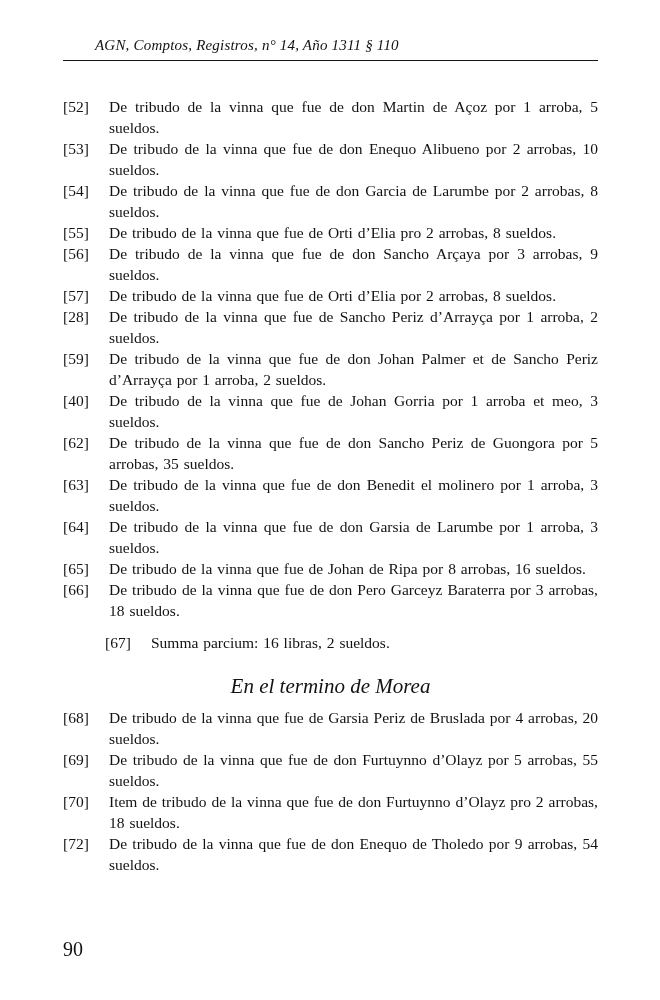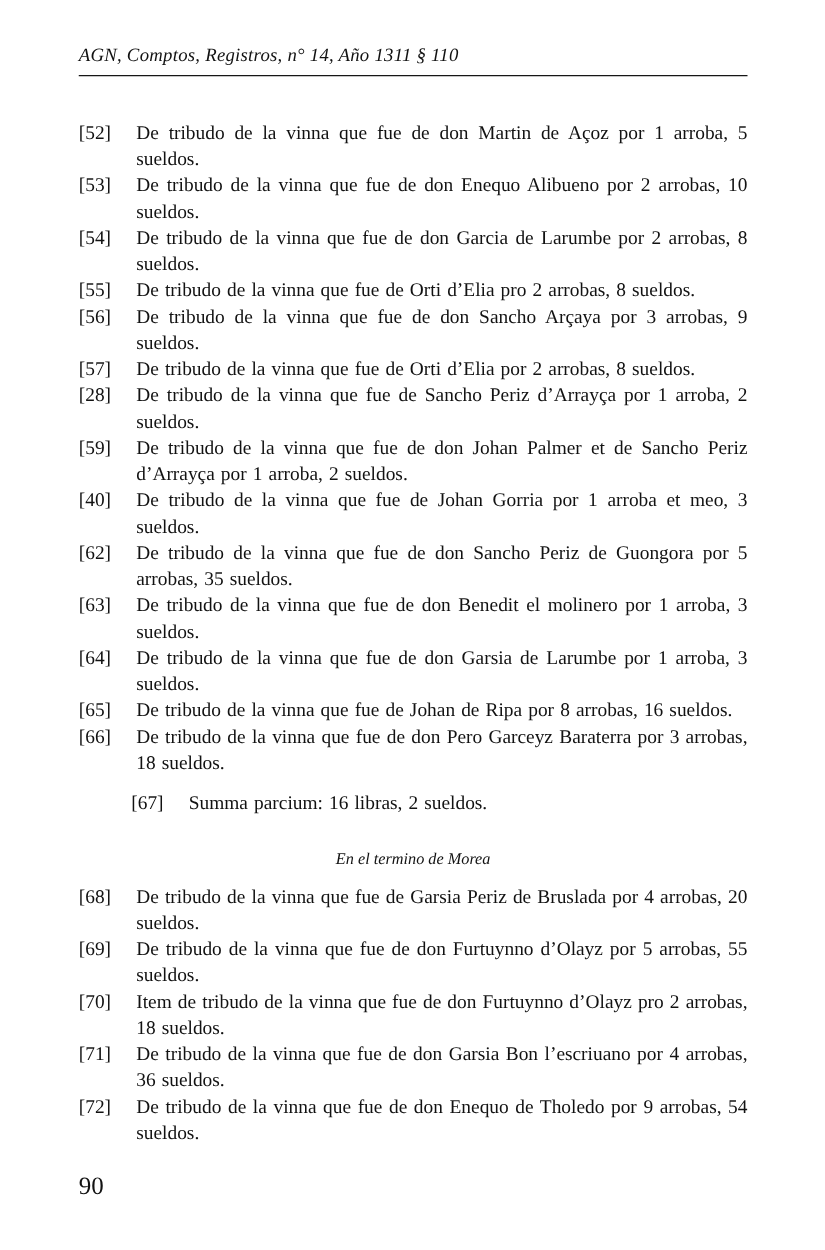--- a/index.html
+++ b/index.html
@@ -22,20 +22,21 @@
     top: 36px;
     left: 63px;
     right: 62px;
   }
   .head-title {
     font-style: italic;
     font-size: 15px;
     line-height: 18px;
     letter-spacing: 0.2px;
     white-space: nowrap;
+    margin-left: 32px;
   }
   .head-rule {
     margin-top: 6px;
     height: 0;
     border-top: 1.5px solid #161616;
   }
   .body-col {
     position: absolute;
     top: 96px;
     left: 63px;
@@ -55,21 +56,21 @@
     top: 0;
     text-align: center;
   }
   .entry.summary {
     margin-top: 11px;
     margin-left: 42px;
     text-align: left;
   }
   .section-heading {
     margin: 23px 0 10px 0;
-    font-size: 13px;
+    font-size: 21px;
     font-weight: normal;
     font-style: italic;
     text-align: center;
     line-height: 21px;
   }
   .page-number {
     position: absolute;
     left: 63px;
     top: 938px;
     font-size: 20px;
@@ -179,24 +180,20 @@
         <div class="entry">
           <span class="entry-num">[69]</span>
           <span class="entry-text">De tribudo de la vinna que fue de don Furtuynno d’Olayz por 5 arrobas, 55 sueldos.</span>
         </div>
 
         <div class="entry">
           <span class="entry-num">[70]</span>
           <span class="entry-text">Item de tribudo de la vinna que fue de don Furtuynno d’Olayz pro 2 arrobas, 18 sueldos.</span>
         </div>
 
-        <div class="entry">
-          <span class="entry-num">[71]</span>
-          <span class="entry-text">De tribudo de la vinna que fue de don Garsia Bon l’escriuano por 4 arrobas, 36 sueldos.</span>
-        </div>
 
         <div class="entry">
           <span class="entry-num">[72]</span>
           <span class="entry-text">De tribudo de la vinna que fue de don Enequo de Tholedo por 9 arrobas, 54 sueldos.</span>
         </div>
       </div>
 
   </main>
 
   <div class="page-number">90</div>

